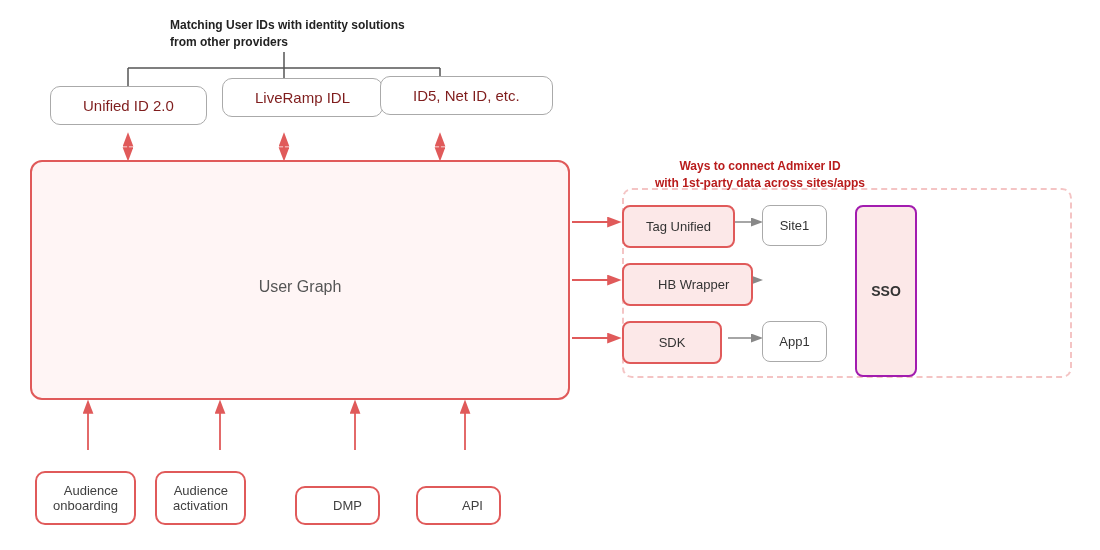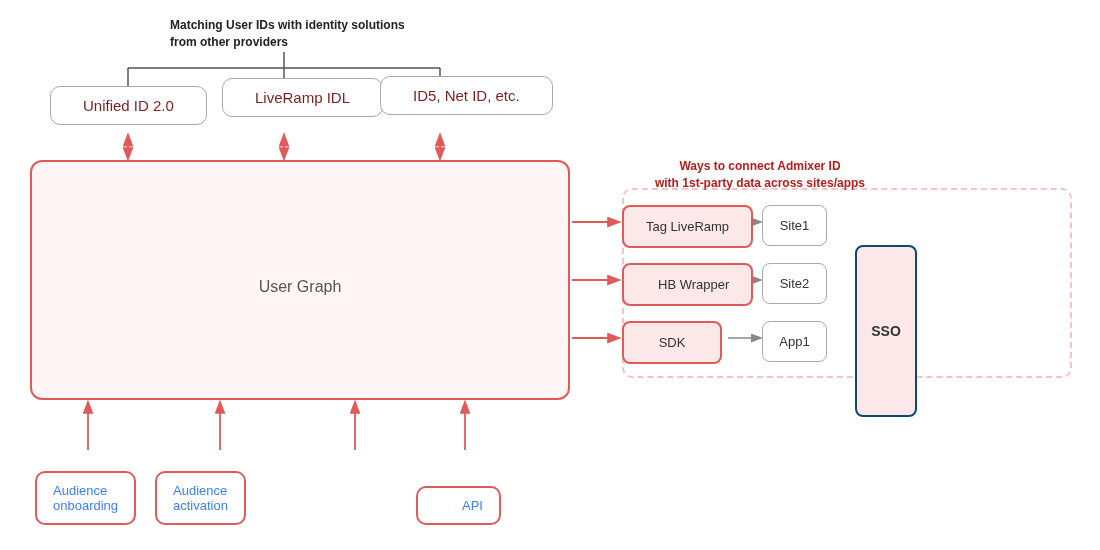--- a/index.html
+++ b/index.html
@@ -66,47 +66,46 @@
       border-radius: 8px;
       background: #fff;
       padding: 12px 4px;
       text-align: center;
       color: #333;
       font-size: 13px;
       min-width: 65px;
     }
 
     .sso-box {
-      border: 2px solid #0c4a6e;
+      border: 2px solid #a21caf;
       border-radius: 8px;
       background: #fce8e8;
       padding: 0 12px;
       text-align: center;
       color: #333;
       font-size: 14px;
       font-weight: bold;
       min-width: 55px;
       width: 60px;
       height: 170px;
       display: flex;
       align-items: center;
       justify-content: center;
       position: absolute;
       right: 0;
       top: 0;
-      margin-top: 40px;
     }
 
     .source-box {
       border: 2px solid #e05a5a;
       border-radius: 10px;
       background: #fff;
       padding: 10px 16px;
-      text-align: left;
-      color: #3b82f6;
+      text-align: right;
+      color: #404040;
       font-size: 13px;
       min-width: 85px;
     }
 
     
     .arrows-svg {
       position: absolute;
       top: 0;
       left: 0;
       width: 1100px;
@@ -206,47 +205,47 @@
     <span class="user-graph-label">User Graph</span>
   </div>
 
   <div style="position:absolute; top:158px; left:650px; width:220px; text-align:center; color:#b91c1c; font-weight:bold; font-size:12px; line-height:1.4;">
     Ways to connect Admixer ID<br>with 1st-party data across sites/apps
   </div>
 
   <div style="position:absolute; top:188px; left:622px; width:450px; height:190px; border:2px dashed #e05a5a; border-radius:10px; opacity:0.35;"></div>
 
   <div style="position:absolute; top:205px; left:622px;" class="conn-box-pink">
-    <span>Tag LiveRamp</span>
+    <span>Tag Unified</span>
   </div>
   <div style="position:absolute; top:205px; left:762px;" class="conn-box-gray">
     <span>Site1</span>
   </div>
 
   <div style="position:absolute; top:263px; left:622px;padding-left:34px;" class="conn-box-pink">
     <span>HB Wrapper</span>
   </div>
-  <div style="position:absolute; top:263px; left:762px;" class="conn-box-gray">
-    <span>Site2</span>
-  </div>
 
   <div style="position:absolute; top:321px; left:622px;" class="conn-box-pink">
     <span>SDK</span>
   </div>
   <div style="position:absolute; top:321px; left:762px;" class="conn-box-gray">
     <span>App1</span>
   </div>
 
   <div class="sso-box" style="position:absolute; top:205px; left:855px; height:172px; width:62px;">
     <span>SSO</span>
   </div>
 
   <div style="position:absolute; bottom:25px; left:35px;" class="source-box">
     <span>Audience<br>onboarding</span>
   </div>
   <div style="position:absolute; bottom:25px; left:155px;" class="source-box">
     <span>Audience<br>activation</span>
   </div>
+  <div style="position:absolute; bottom:25px; left:295px;" class="source-box">
+    <span>DMP</span>
+  </div>
   <div style="position:absolute; bottom:25px; left:416px;padding-left:44px;" class="source-box">
     <span>API</span>
   </div>
 
 </div>
 
 </body></html>

